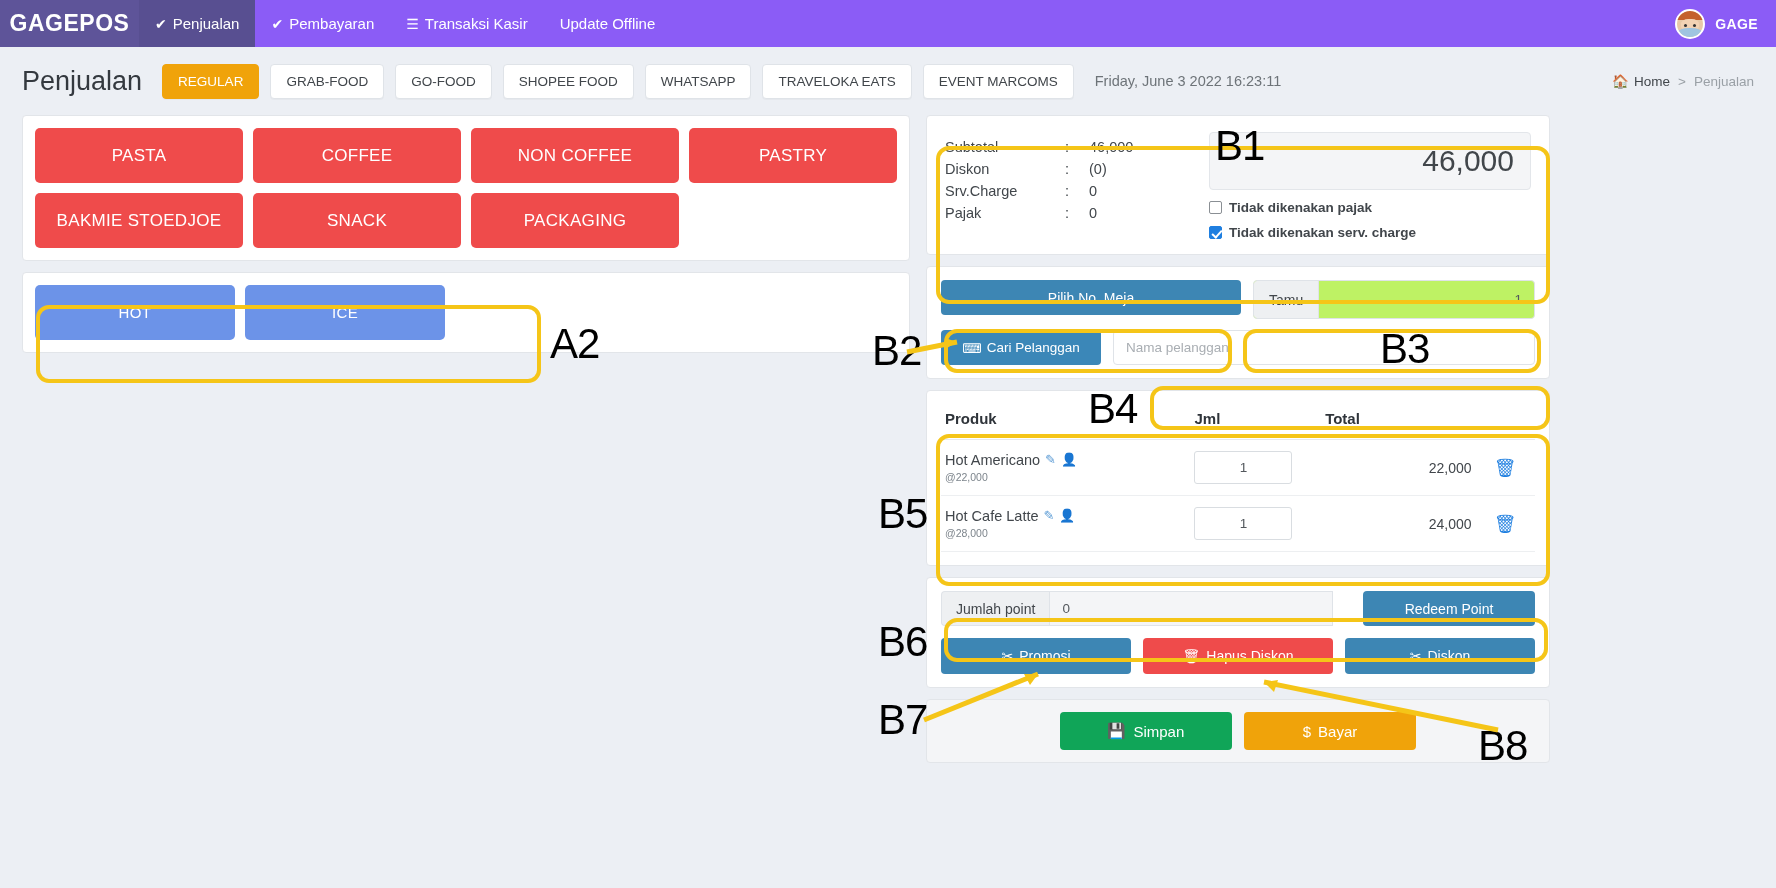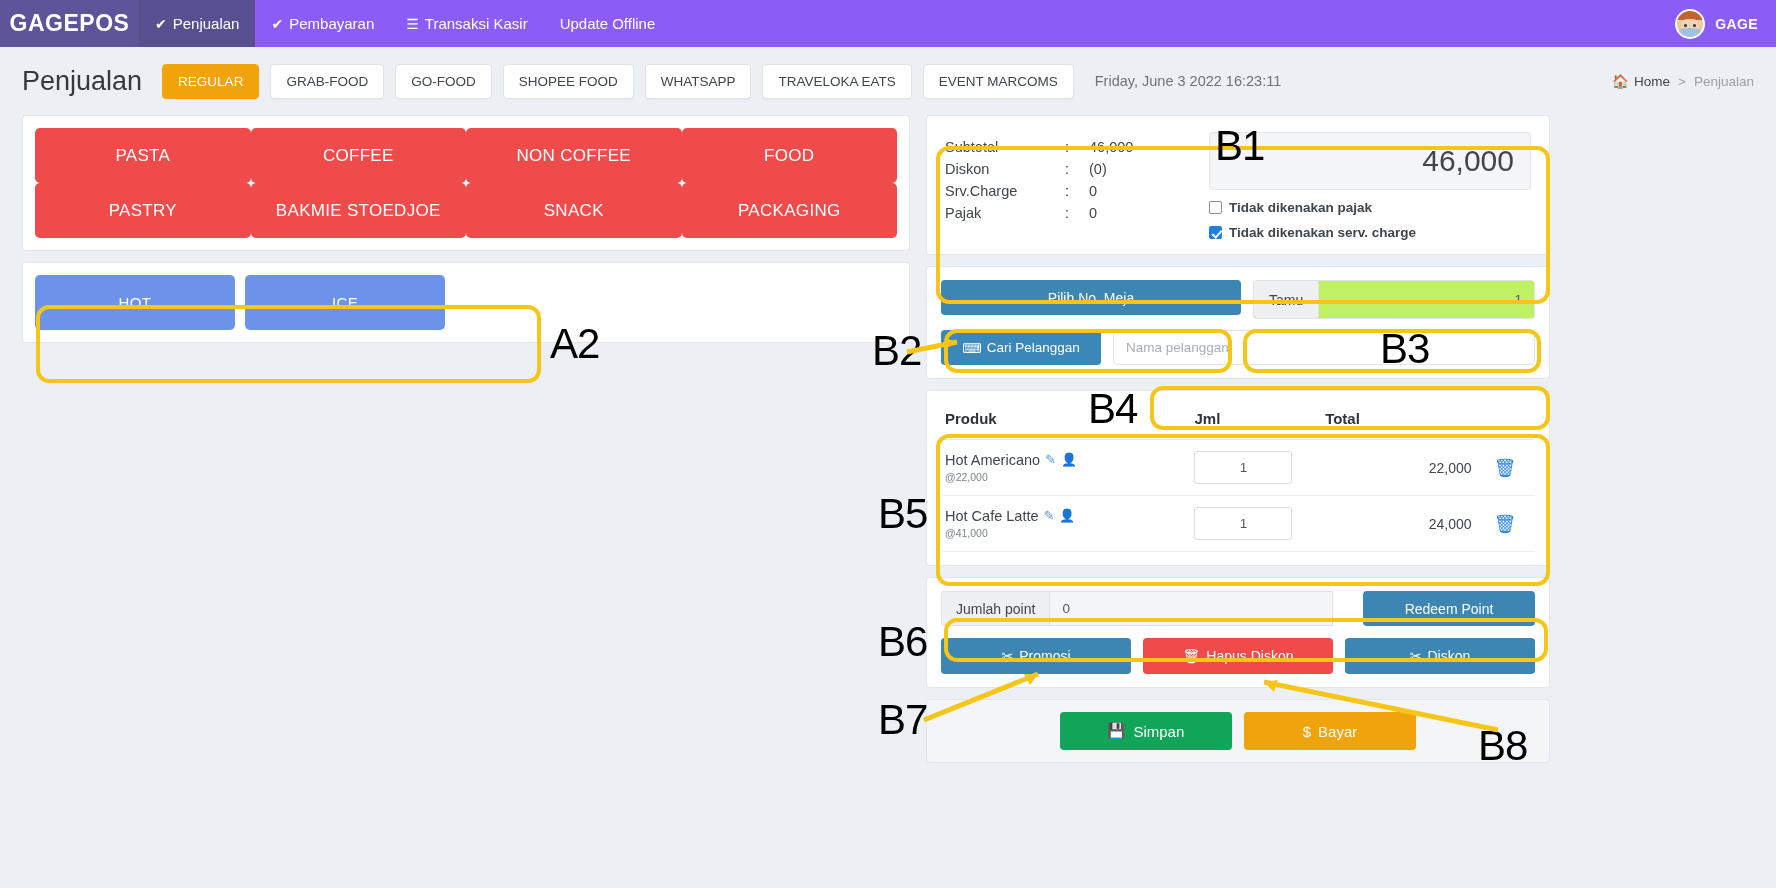--- a/index.html
+++ b/index.html
@@ -54,21 +54,21 @@
   .crumbs { margin-left:auto; display:flex; align-items:center; gap:8px; font-size:13.5px; color:#9aa0a6;}
   .crumbs .home { color:#41464b; display:flex; align-items:center; gap:5px; }
 
   
   .main { display:flex; padding:0 22px; gap:16px; align-items:flex-start; }
   .leftcol { width:888px; }
   .rightcol { width:624px; }
 
   .card { background:#fff; border:1px solid #e2e5e9; border-radius:4px; }
 
-  .catgrid { padding:12px; display:grid; grid-template-columns:repeat(4,1fr); }
+  .catgrid { padding:12px; display:grid; grid-template-columns:repeat(4,1fr); gap:10px; }
   .catbtn {
     height:55px; background:#ef4b4b; color:#fff; border-radius:5px;
     display:flex; align-items:center; justify-content:center;
     font-size:17px; letter-spacing:.3px; cursor:pointer; text-align:center;
   }
 
   .tempwrap { margin-top:11px; padding:12px; display:flex; gap:10px; }
   .tempbtn {
     width:200px; height:55px; background:#6c93e8; color:#fff; border-radius:5px;
     display:flex; align-items:center; justify-content:center;
@@ -213,21 +213,20 @@
   </div>
 </div>
 
 <div class="main">
 
   <div class="leftcol">
     <div class="card catgrid">
       <div class="catbtn">PASTA</div>
       <div class="catbtn">COFFEE</div>
       <div class="catbtn">NON COFFEE</div>
-      <div class="catbtn">FOOD</div>
       <div class="catbtn">PASTRY</div>
       <div class="catbtn">BAKMIE STOEDJOE</div>
       <div class="catbtn">SNACK</div>
       <div class="catbtn">PACKAGING</div>
     </div>
 
     <div class="card tempwrap">
       <div class="tempbtn">HOT</div>
       <div class="tempbtn">ICE</div>
     </div>
@@ -316,21 +315,21 @@
             <td class="ptotal">22,000</td>
             <td class="trash">🗑</td>
           </tr>
           <tr>
             <td>
               <div class="pname">
                 <span>Hot Cafe Latte</span>
                 <span class="pencil">✎</span>
                 <span class="person">👤</span>
               </div>
-              <div class="pprice">@41,000</div>
+              <div class="pprice">@28,000</div>
             </td>
             <td>
               <div class="qtybox">1</div>
             </td>
             <td class="ptotal">24,000</td>
             <td class="trash">🗑</td>
           </tr>
         </tbody>
       </table>
     </div>

